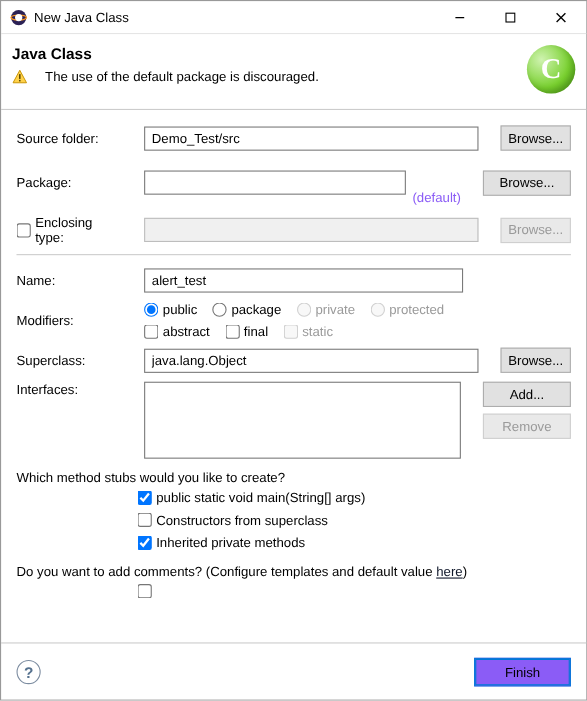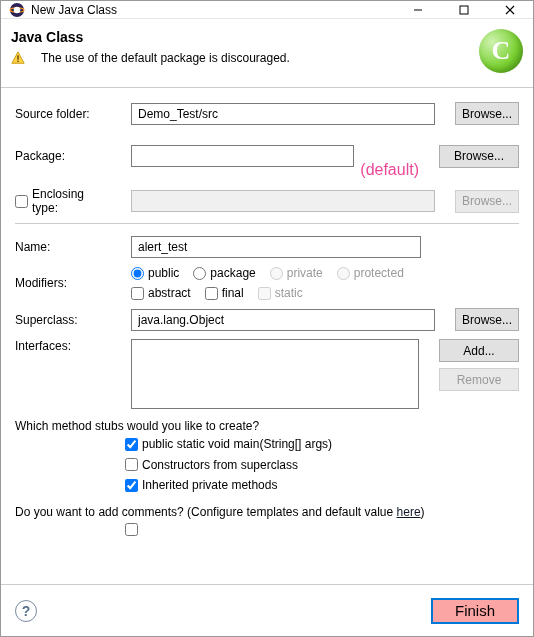--- a/index.html
+++ b/index.html
@@ -1,18 +1,18 @@
 <!DOCTYPE html>
 <html><head>
 <meta charset="utf-8">
 <style>
   * { box-sizing: border-box; font-family: "Segoe UI", Tahoma, sans-serif; }
   html, body { margin: 0; padding: 0; background: #fff; }
   .window { width: 534px; height: 637px; border: 1px solid #999; background: #fff; display: flex; flex-direction: column; }
-  .titlebar { height: 18px; display: flex; align-items: center; padding: 0 0 0 8px; font-size: 12px; color: #000; border-bottom: 1px solid #e5e5e5; }
+  .titlebar { height: 30px; display: flex; align-items: center; padding: 0 0 0 8px; font-size: 12px; color: #000; border-bottom: 1px solid #e5e5e5; }
   .titlebar .eclipse-icon { width: 16px; height: 16px; margin-right: 6px; }
   .titlebar .title { flex: 1; }
   .titlebar .winbtn { width: 46px; height: 30px; display: flex; align-items: center; justify-content: center; }
   .titlebar .winbtn svg { display: block; }
   .header { padding: 10px 10px 14px; border-bottom: 1px solid #ccc; display: flex; position: relative; }
   .header-left { flex: 1; }
   .header-title { font-size: 14px; font-weight: bold; }
   .header-sub { font-size: 12px; margin-top: 6px; display: flex; align-items: center; gap: 16px; }
   .warn-icon { width: 14px; height: 14px; }
   .c-logo { width: 44px; height: 44px; border-radius: 50%; background: radial-gradient(circle at 30% 30%, #cff3b0, #78d02e 60%, #4fa814); display: flex; align-items: center; justify-content: center; color: #fff; font-weight: bold; font-size: 26px; font-family: Georgia, serif; box-shadow: inset -3px -3px 6px rgba(0,0,0,.2); }
@@ -24,27 +24,27 @@
   .field-wrap { display: flex; align-items: center; gap: 6px; flex: 1; }
   input[type=text] { width: 100%; height: 22px; padding: 2px 6px; border: 1px solid #7a7a7a; font-size: 12px; }
   input[type=text]:disabled { background: #f0f0f0; color: #888; border-color: #bdbdbd; }
   .btn { width: 80px; height: 23px; background: #e1e1e1; border: 1px solid #adadad; font-size: 12px; cursor: pointer; }
   .btn:disabled { color:#9a9a9a; background:#e9e9e9; border-color:#cfcfcf; }
   .sep { height: 1px; background: #ccc; margin: 6px 0 12px; }
   .radio-row, .check-row { display: flex; align-items: center; gap: 14px; flex-wrap: wrap; }
   .radio-item, .check-item { display: inline-flex; align-items: center; gap: 4px; font-size: 12px; }
   .radio-item.disabled, .check-item.disabled { color:#9a9a9a; }
   .ifacebox { flex:1; height: 70px; border: 1px solid #7a7a7a; background: #fff; }
-  .small-note { font-size:16px; color:#ec4899;margin-top:28px; }
+  .small-note { font-size:12px; color:#8b5cf6;margin-top:28px; }
   .question { margin: 10px 0 4px; font-size: 12px; }
   .indent { margin-left: 110px; }
   .footer { height: 52px; border-top: 1px solid #ccc; display: flex; align-items: center; padding: 0 14px; gap: 8px; }
   .footer .help { width:22px; height:22px; border:1.5px solid #7c8ca0; border-radius:50%; color:#56728f; display:flex; align-items:center; justify-content:center; font-size:14px; font-weight:bold; cursor:pointer; }
   .footer .spacer { flex:1; }
-  .footer .fbtn { width: 88px; height: 26px; background:#fca5a5; border:1px solid #adadad; font-size:15px; cursor:pointer; }
+  .footer .fbtn { width: 88px; height: 26px; background:#8b5cf6; border:1px solid #adadad; font-size:12px; cursor:pointer; }
   .footer .fbtn.primary { border:1px solid #0078d7; box-shadow: inset 0 0 0 1px #0078d7; }
   a.link { color:#0f172a; text-decoration: underline; cursor:pointer; }
   input[type=radio],input[type=checkbox]{ margin:0; width:13px; height:13px; }
 </style>
 </head>
 <body>
 
 <div class="window">
 
   <div class="titlebar">

